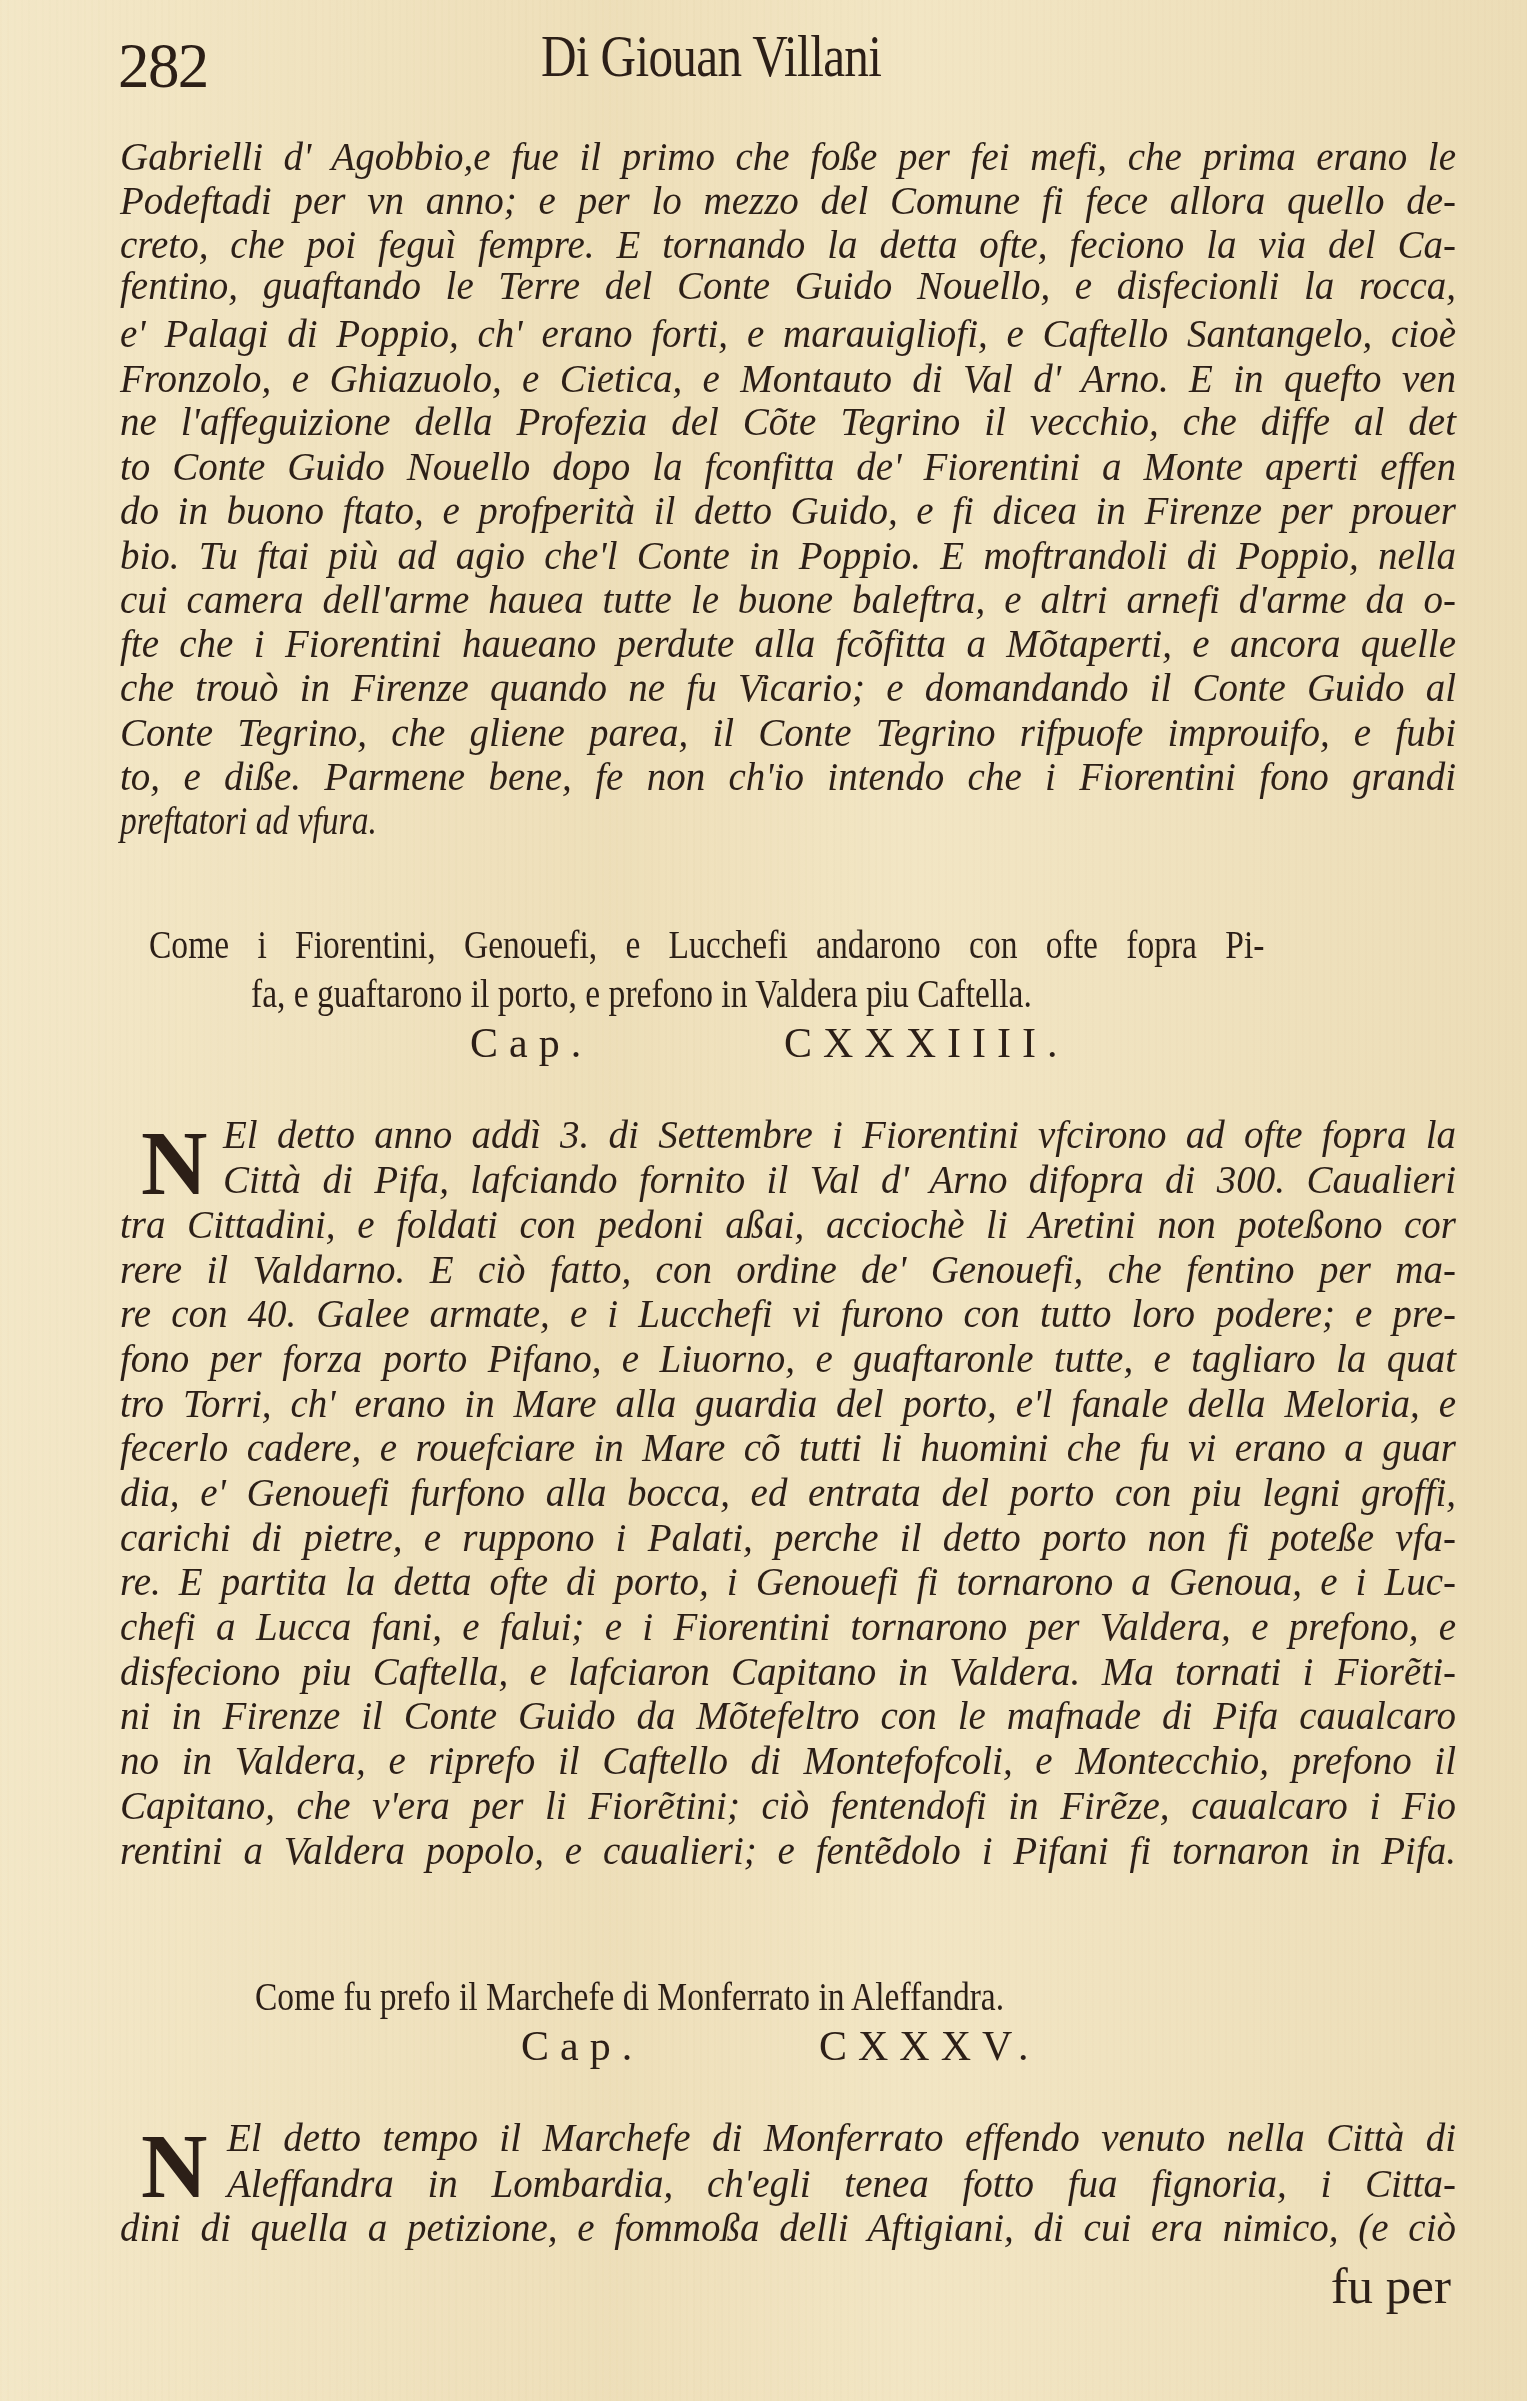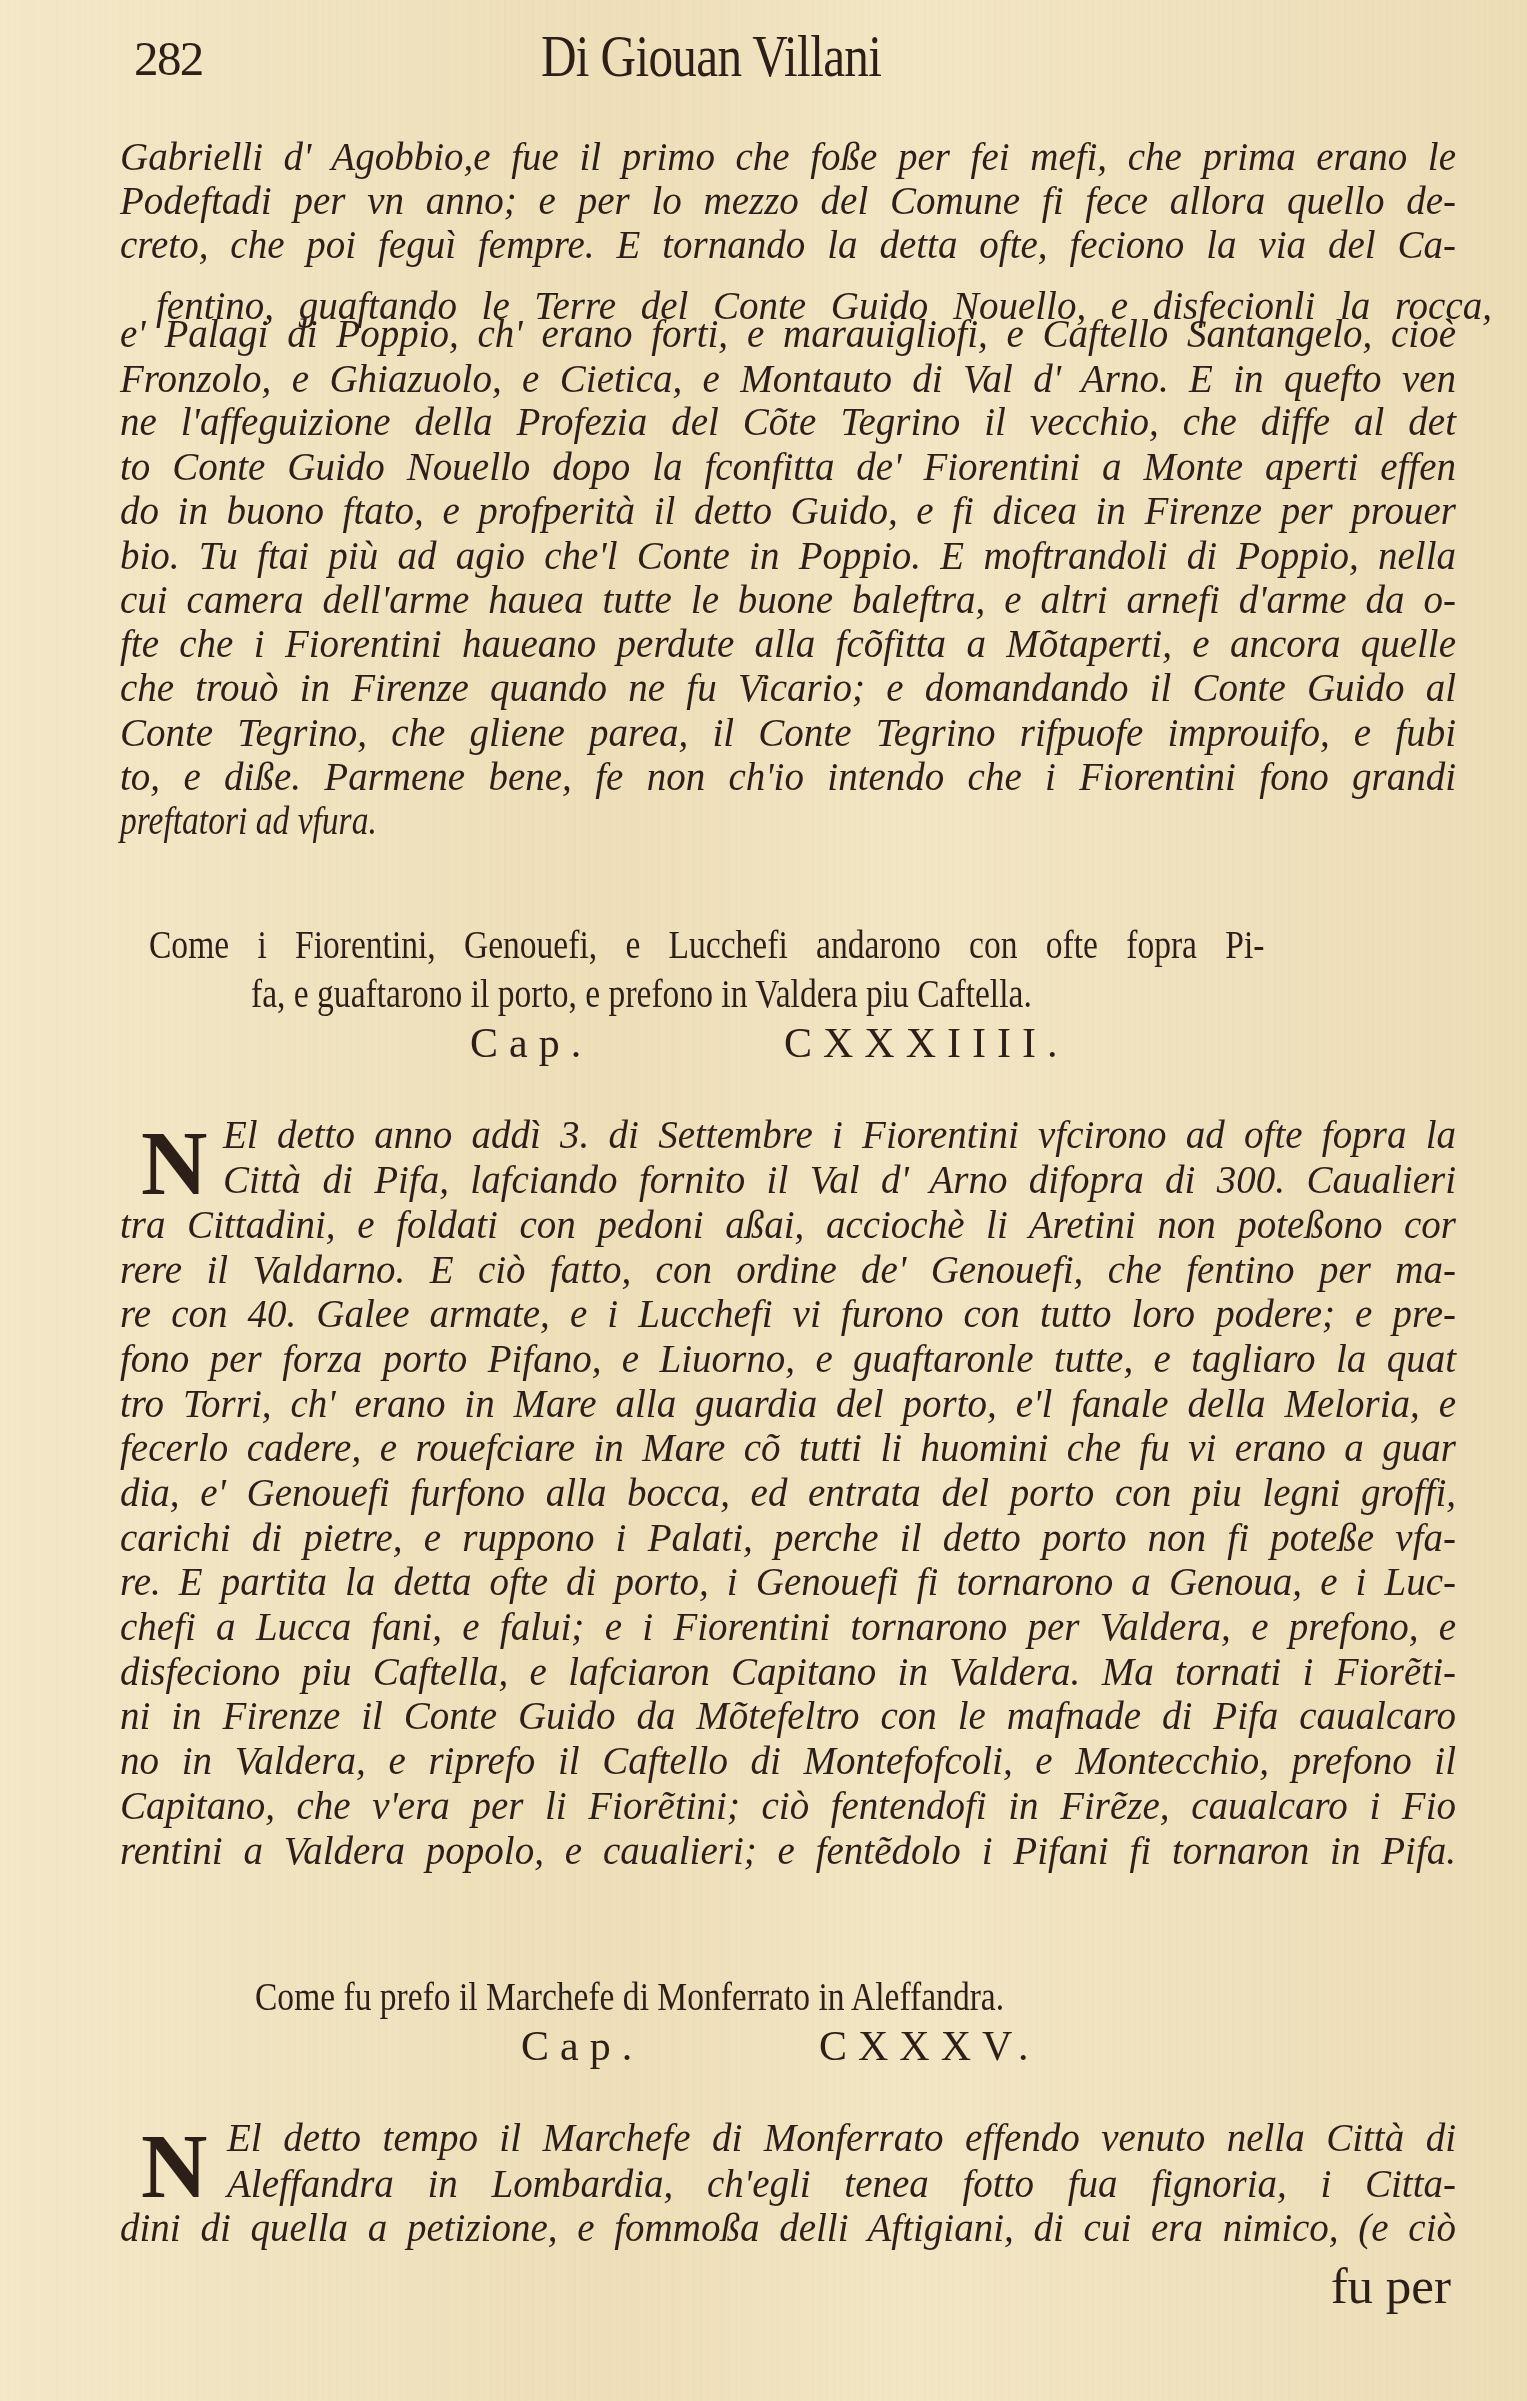--- a/index.html
+++ b/index.html
@@ -8,21 +8,21 @@
     background:#efe1bd;
     background-image:
       linear-gradient(90deg, rgba(255,250,230,0.25) 0%, rgba(230,210,165,0.15) 40%, rgba(255,248,225,0.2) 60%, rgba(225,205,160,0.2) 100%),
       repeating-linear-gradient(90deg, rgba(200,180,140,0.05) 0px, rgba(200,180,140,0.05) 1.6px, transparent 1.6px, transparent 7px);
     color:#2c1f17;
     position:relative;
     font-family:"Liberation Serif","DejaVu Serif",serif;
   }
   .page { position:absolute; left:0; top:0; width:1528px; height:2401px; }
   .running-head { position:absolute; top:22px; left:118px; width:1348px; height:63px; }
-  .folio { position:absolute; left:16px; top:7.8px; font-size:49px; letter-spacing:-1.6px; }
+  .folio { position:absolute; left:0; top:7.8px; font-size:63px; letter-spacing:-1.6px; }
   .head-title { position:absolute; left:423px; top:0; font-size:60px; letter-spacing:-0.8px; transform:scaleX(0.82); transform-origin:left top; white-space:nowrap; }
   .line {
     position:absolute; left:120px; width:1336px; white-space:nowrap;
     font-style:italic; font-size:39px; line-height:44px;
     transform-origin:left top;
   }
   .line.just { text-align:justify; text-align-last:justify; }
   .heading-line {
     position:absolute; white-space:nowrap; font-size:39px; line-height:44px; font-style:normal;
   }
@@ -41,21 +41,21 @@
 
   <div class="running-head">
     <span class="folio">282</span>
     <span class="head-title">Di Giouan Villani</span>
   </div>
 
   <div>
     <div class="line just" style="top: 135px;">Gabrielli d' Agobbio,e fue il primo che foße per fei mefi, che prima erano le</div>
     <div class="line just" style="top: 179px;">Podeftadi per vn anno; e per lo mezzo del Comune fi fece allora quello de-</div>
     <div class="line just" style="top: 223px;">creto, che poi feguì fempre. E tornando la detta ofte, feciono la via del Ca-</div>
-    <div class="line just" style="top: 284px; margin-left: 36px;">fentino, guaftando le Terre del Conte Guido Nouello, e disfecionli la rocca,</div>
+    <div class="line just" style="top: 264px;">fentino, guaftando le Terre del Conte Guido Nouello, e disfecionli la rocca,</div>
     <div class="line just" style="top: 312px;">e' Palagi di Poppio, ch' erano forti, e marauigliofi, e Caftello Santangelo, cioè</div>
     <div class="line just" style="top: 357px;">Fronzolo, e Ghiazuolo, e Cietica, e Montauto di Val d' Arno. E in quefto ven</div>
     <div class="line just" style="top: 400px;">ne l'affeguizione della Profezia del Cõte Tegrino il vecchio, che diffe al det</div>
     <div class="line just" style="top: 445px;">to Conte Guido Nouello dopo la fconfitta de' Fiorentini a Monte aperti effen</div>
     <div class="line just" style="top: 489px;">do in buono ftato, e profperità il detto Guido, e fi dicea in Firenze per prouer</div>
     <div class="line just" style="top: 534px;">bio. Tu ftai più ad agio che'l Conte in Poppio. E moftrandoli di Poppio, nella</div>
     <div class="line just" style="top: 578px;">cui camera dell'arme hauea tutte le buone baleftra, e altri arnefi d'arme da o-</div>
     <div class="line just" style="top: 622px;">fte che i Fiorentini haueano perdute alla fcõfitta a Mõtaperti, e ancora quelle</div>
     <div class="line just" style="top: 666px;">che trouò in Firenze quando ne fu Vicario; e domandando il Conte Guido al</div>
     <div class="line just" style="top: 711px;">Conte Tegrino, che gliene parea, il Conte Tegrino rifpuofe improuifo, e fubi</div>

